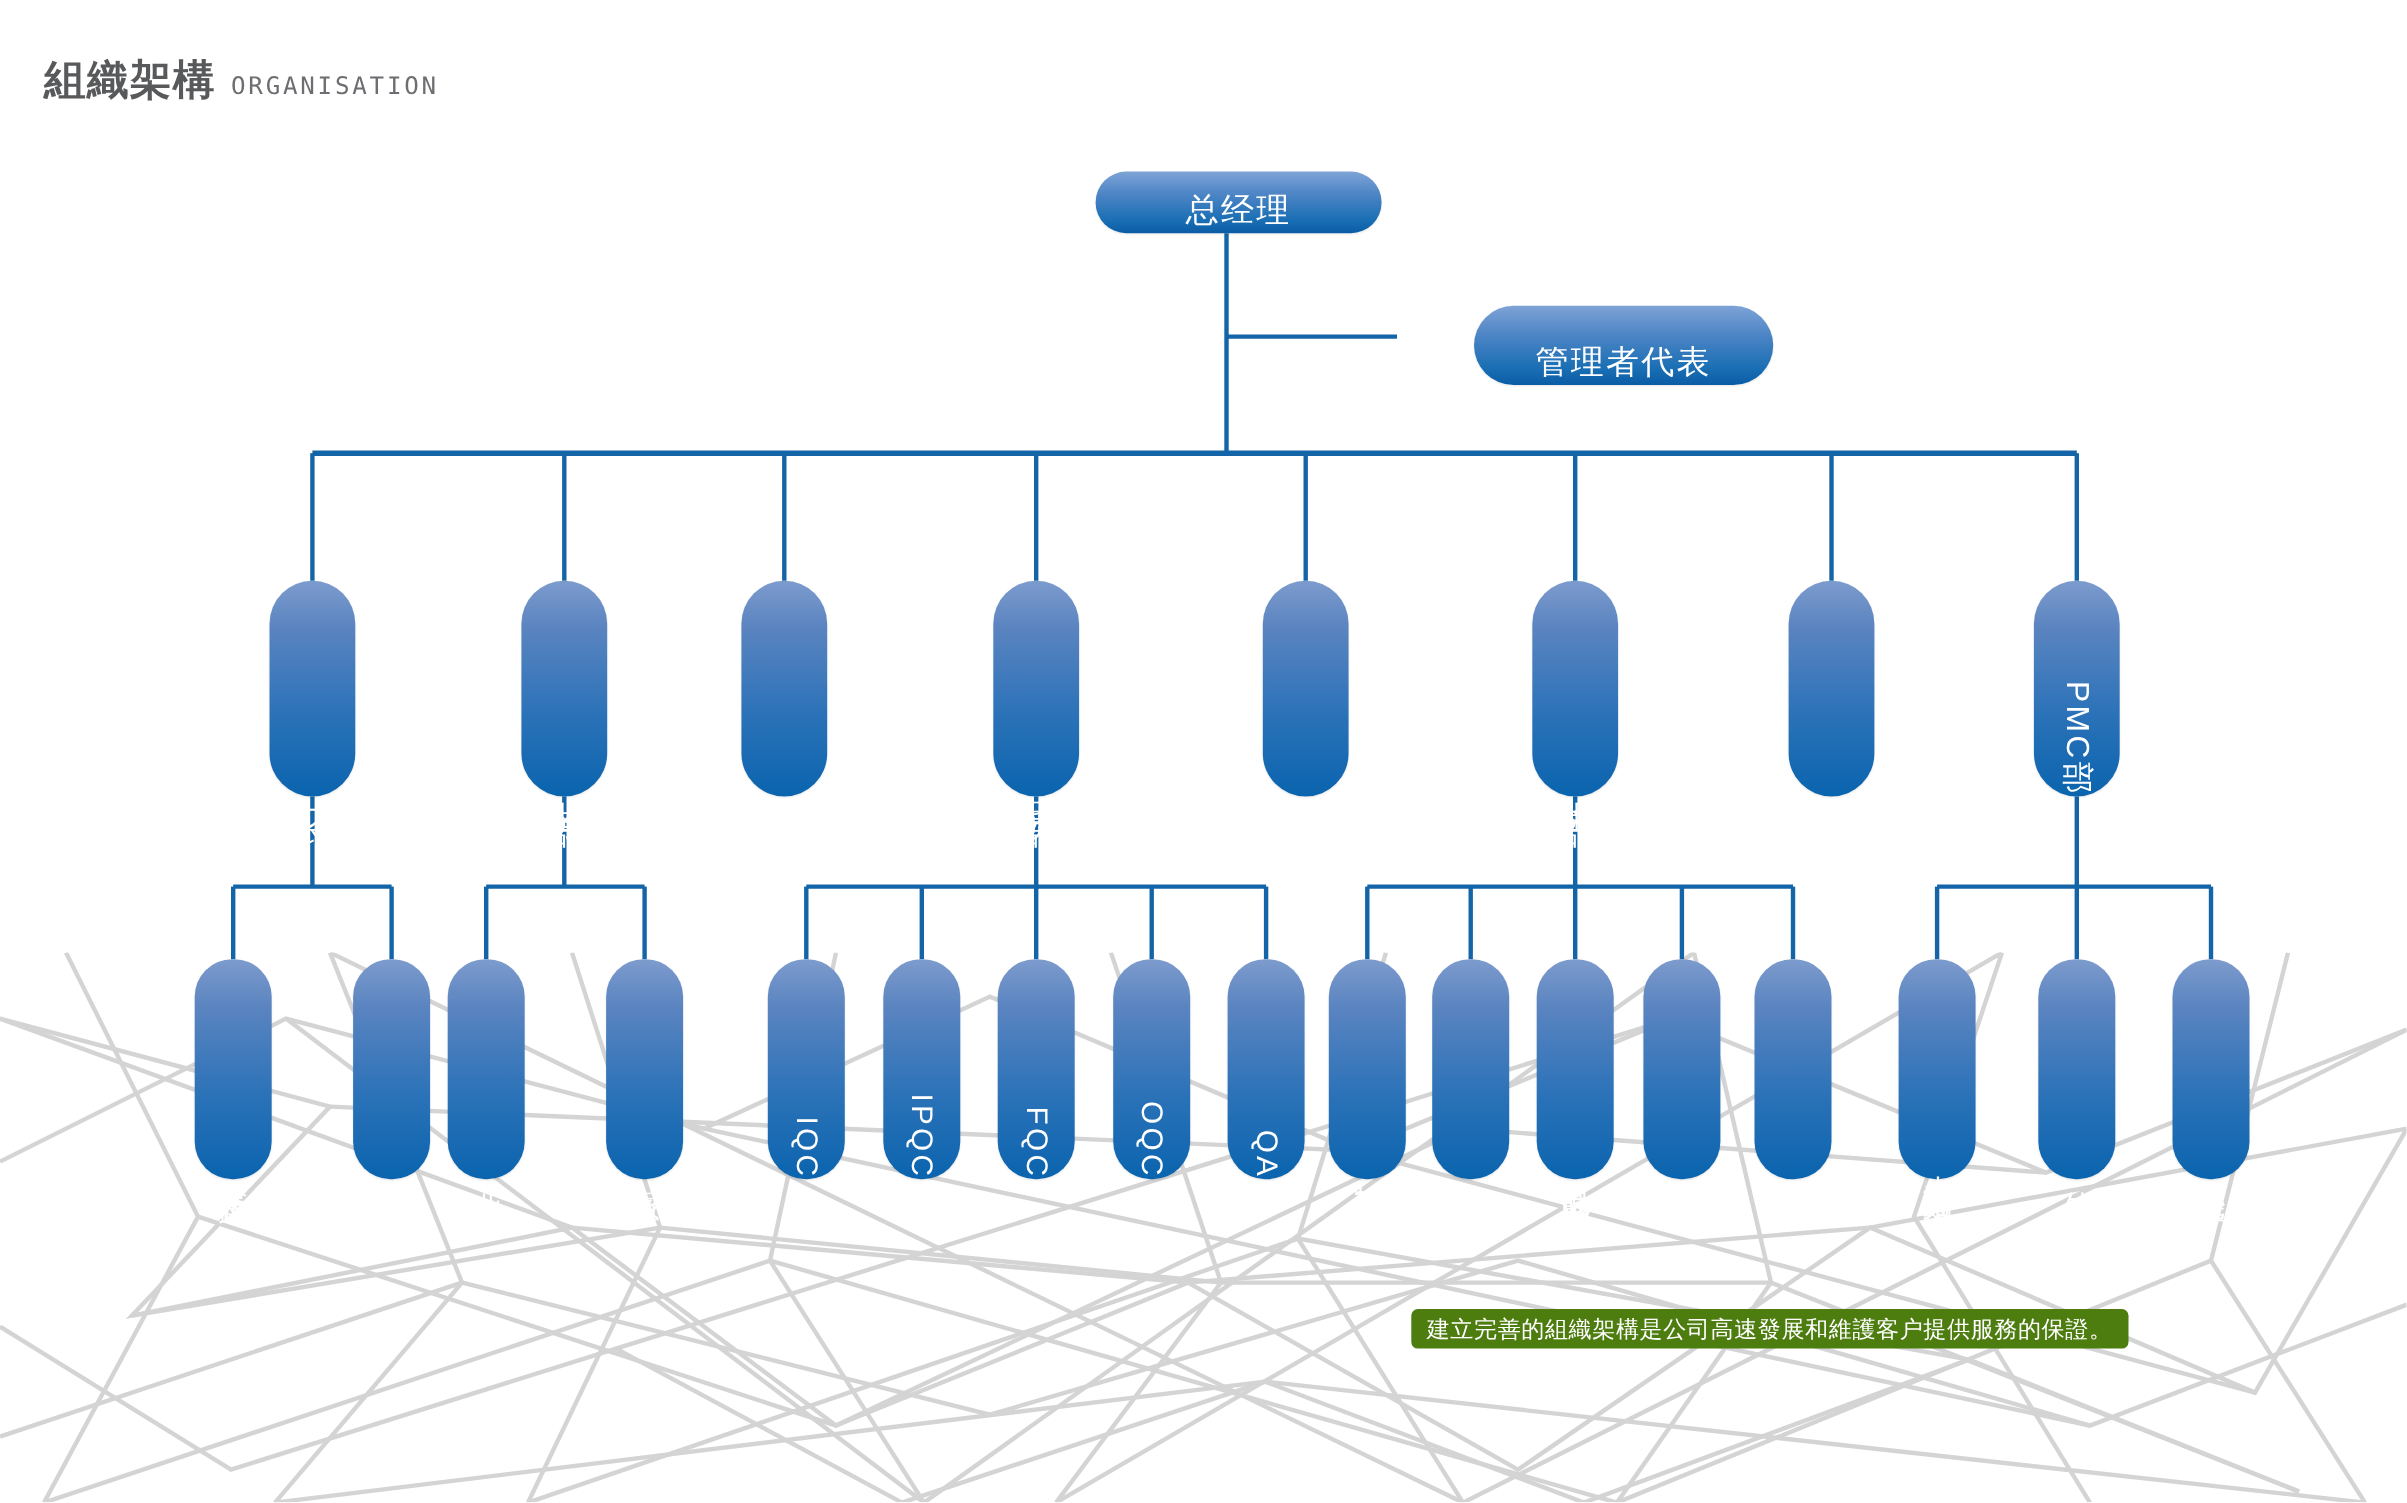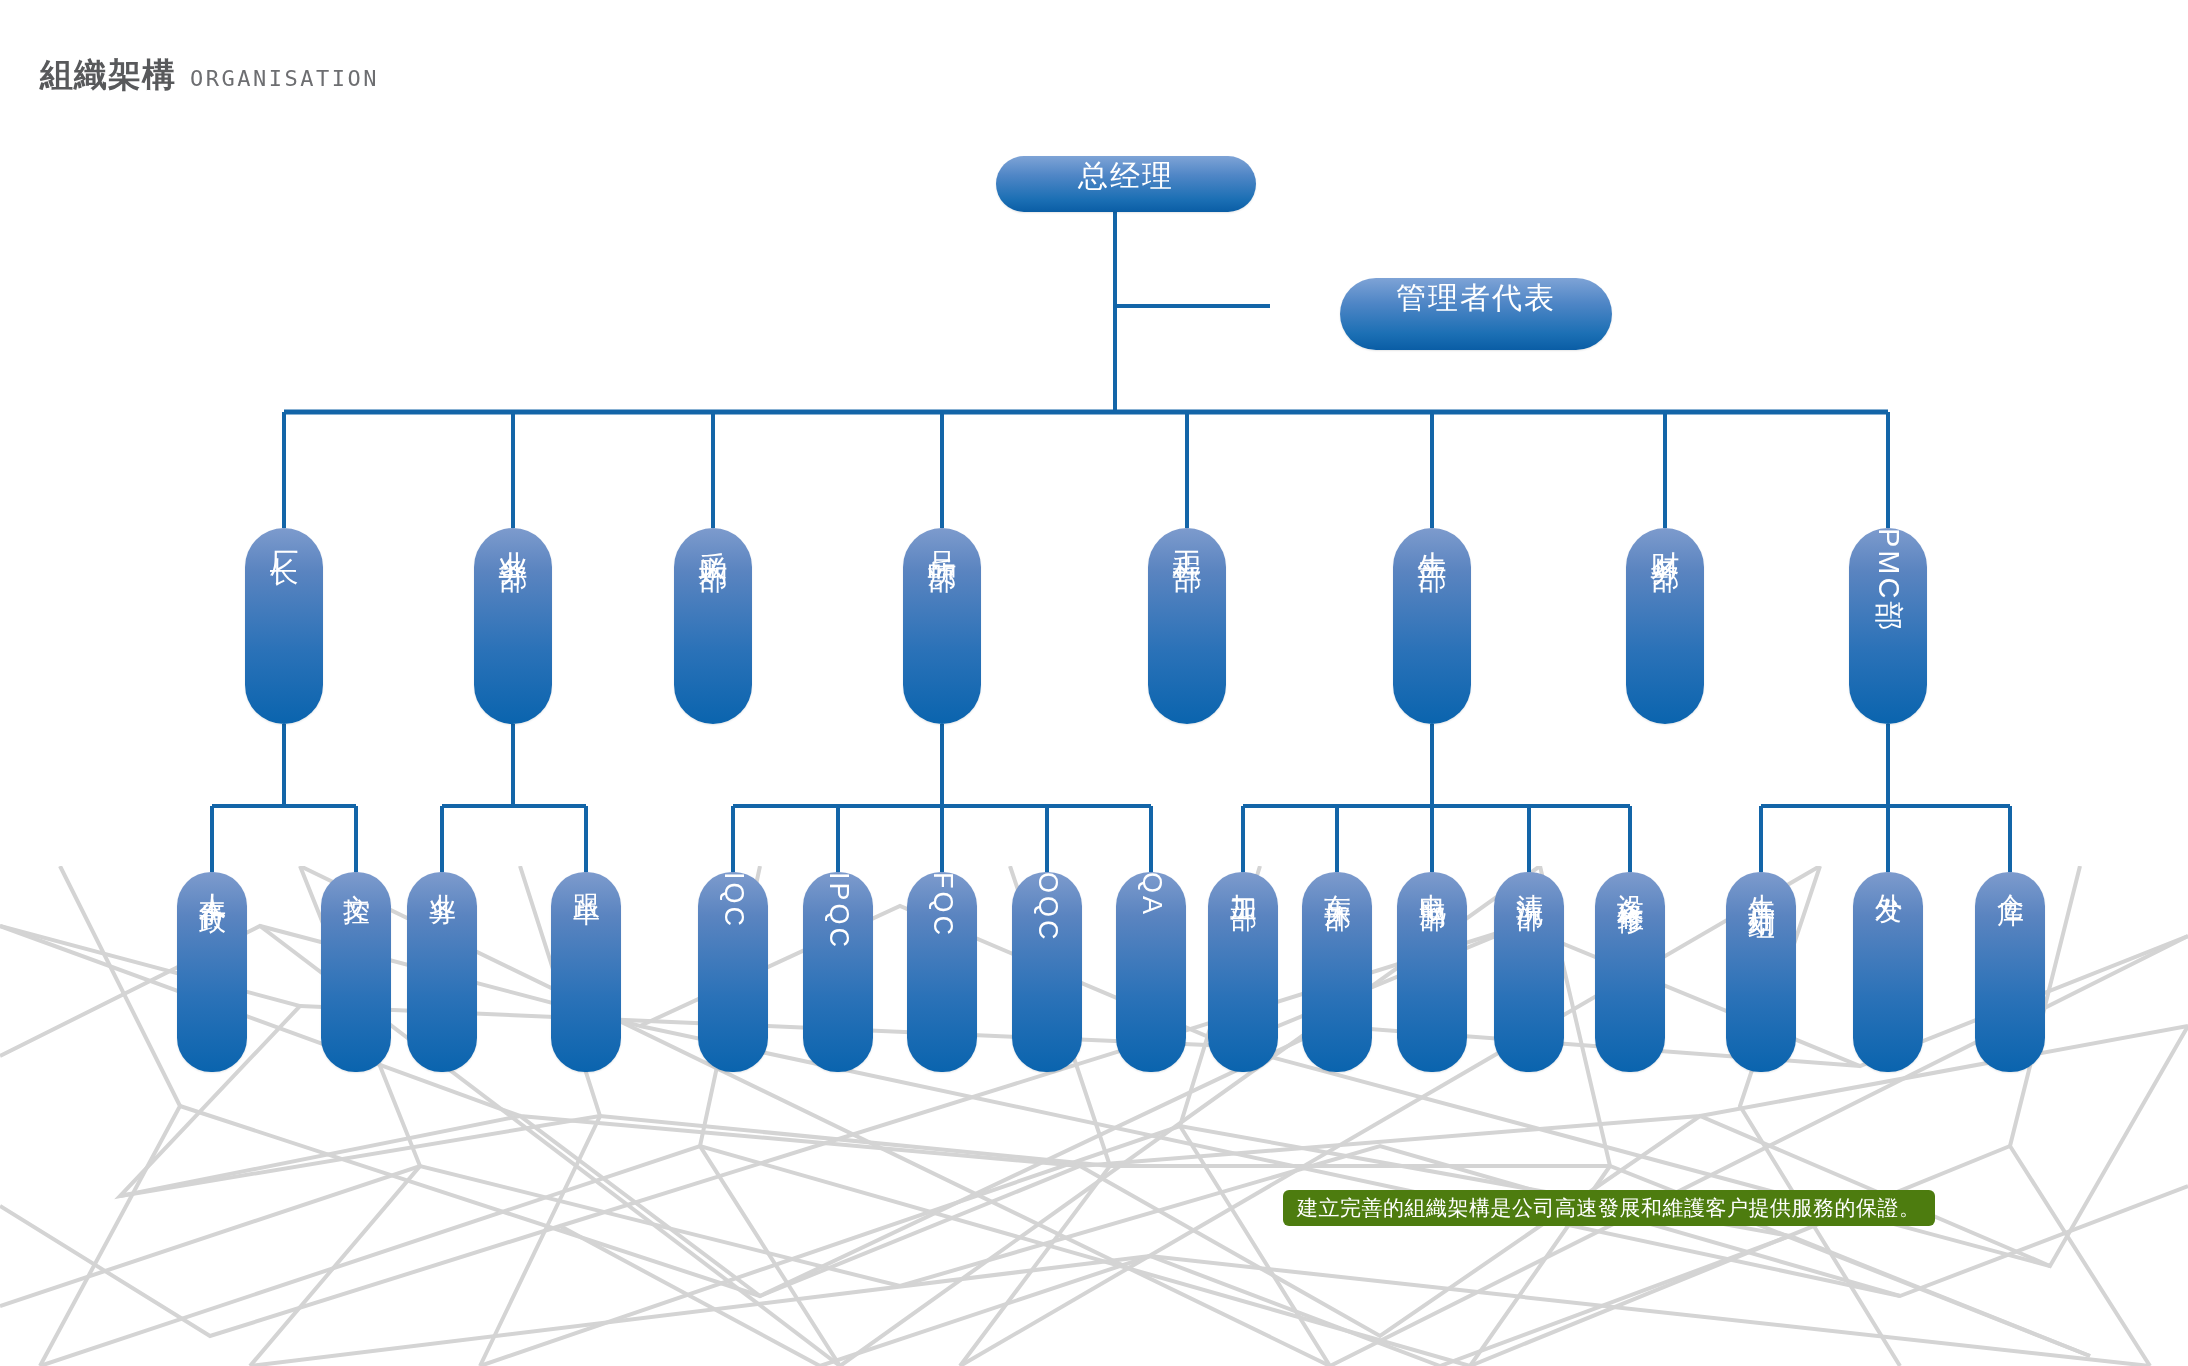--- a/index.html
+++ b/index.html
@@ -32,21 +32,21 @@
   #header {
     position: absolute;
     left: 40px;
     top: 26px;
     z-index: 5;
     display: flex;
     align-items: baseline;
     gap: 14px;
   }
   #title-cn {
-    font-size: 33px;
+    font-size: 38px;
     font-weight: bold;
     color: #58595b;
     letter-spacing: 1px;
     font-family: "DejaVu Sans", "Liberation Sans", sans-serif;
   }
   #title-en {
     font-size: 22px;
     color: #6d6e71;
     letter-spacing: 2.5px;
     font-family: "DejaVu Sans Mono", "Liberation Mono", monospace;
@@ -61,21 +61,21 @@
     z-index: 1;
     pointer-events: none;
   }
 
   
   .node {
     position: absolute;
     z-index: 3;
     box-sizing: border-box;
     display: flex;
-    align-items: flex-start;
+    align-items: flex-end;
     justify-content: center;
     color: #ffffff;
     text-align: center;
     background: linear-gradient(to bottom, #7d9bcd 0%, #5a84c0 22%, #2b72b8 62%, #0a64ae 100%);
     box-shadow: 0 1px 2px rgba(0,0,0,0.10);
   }
   
   .node.horiz {
     border-radius: 44px;
     background: linear-gradient(to bottom, #7ea3d6 0%, #4f86c6 35%, #1b6fb4 78%, #0a5da5 100%);

